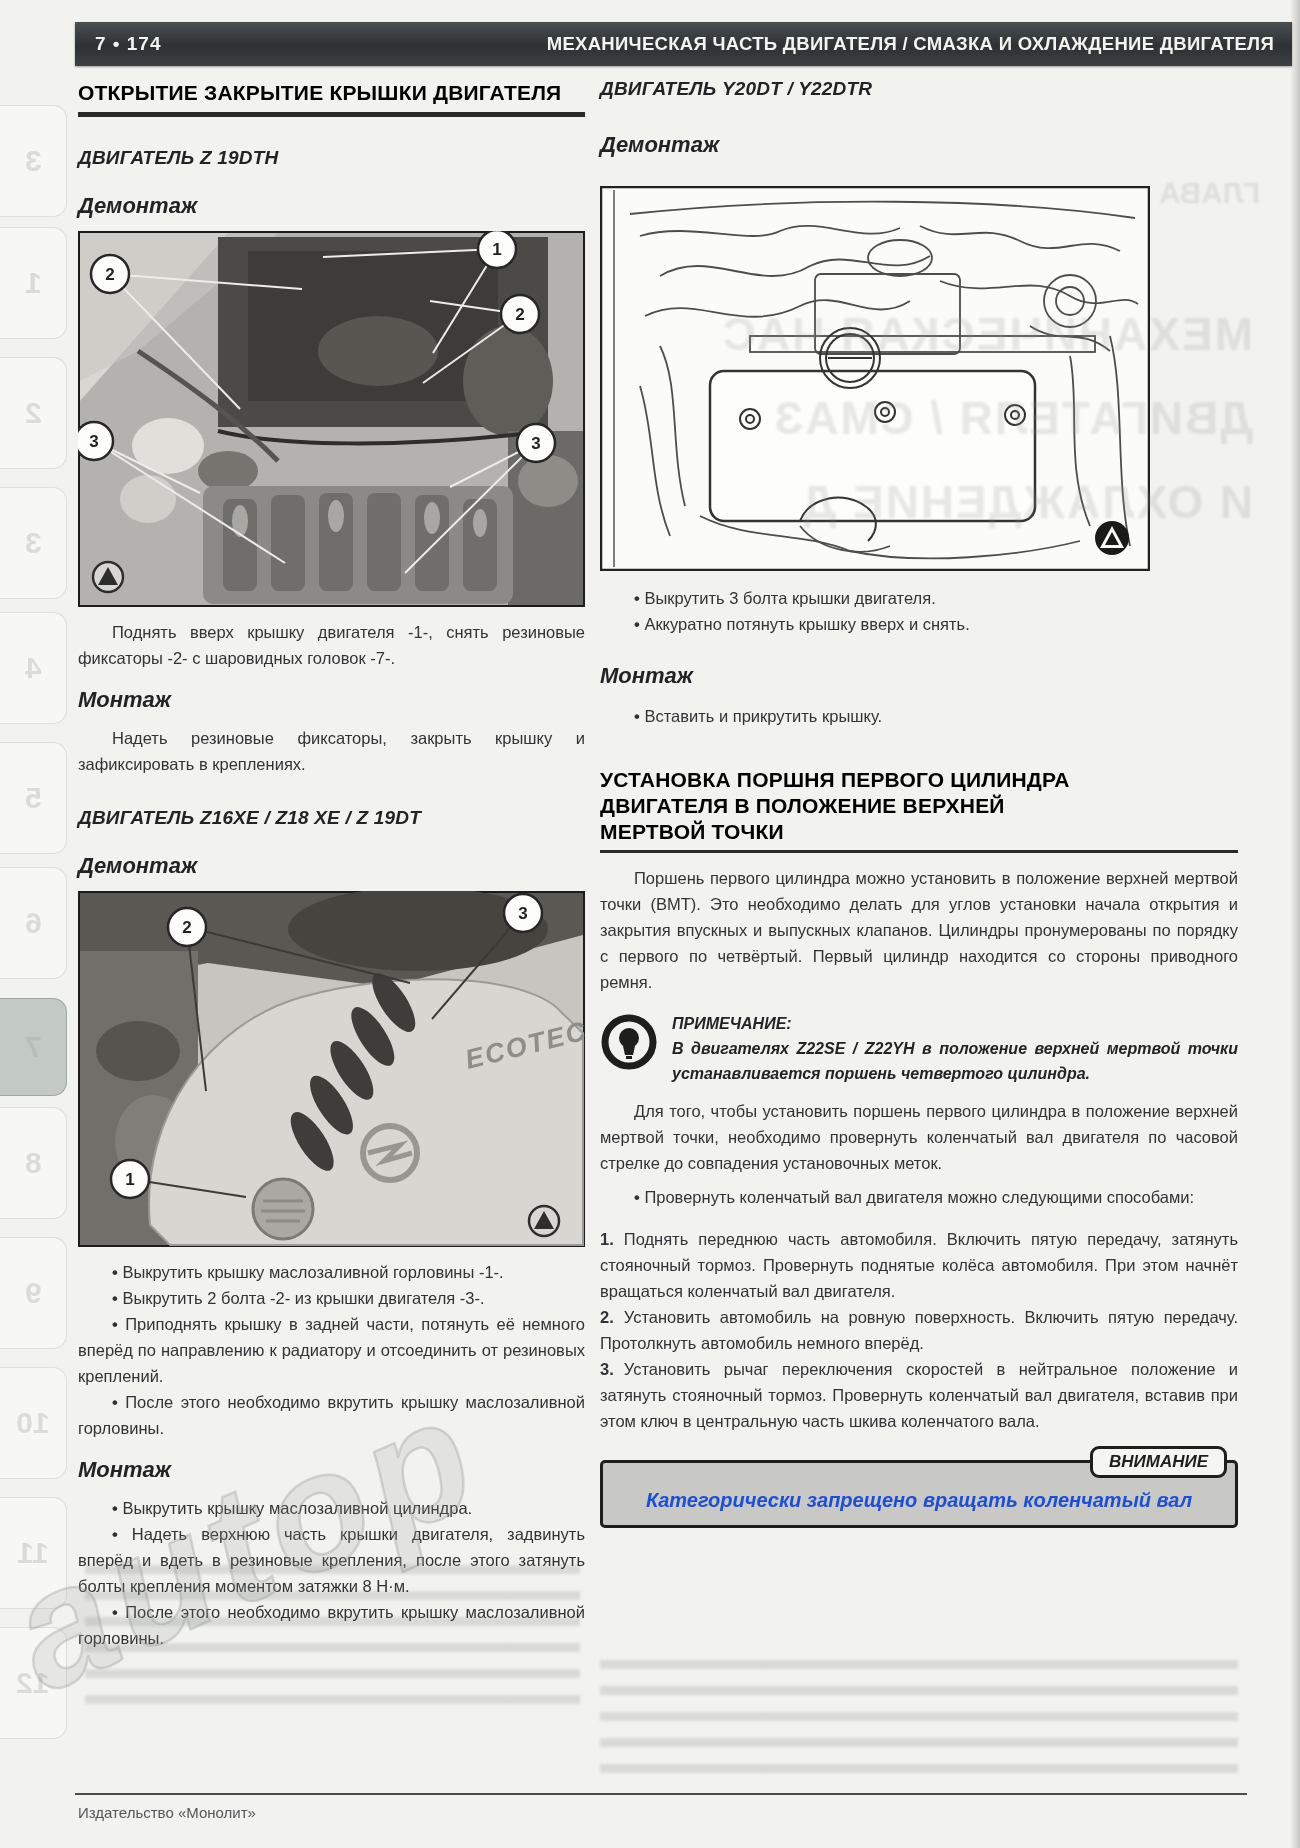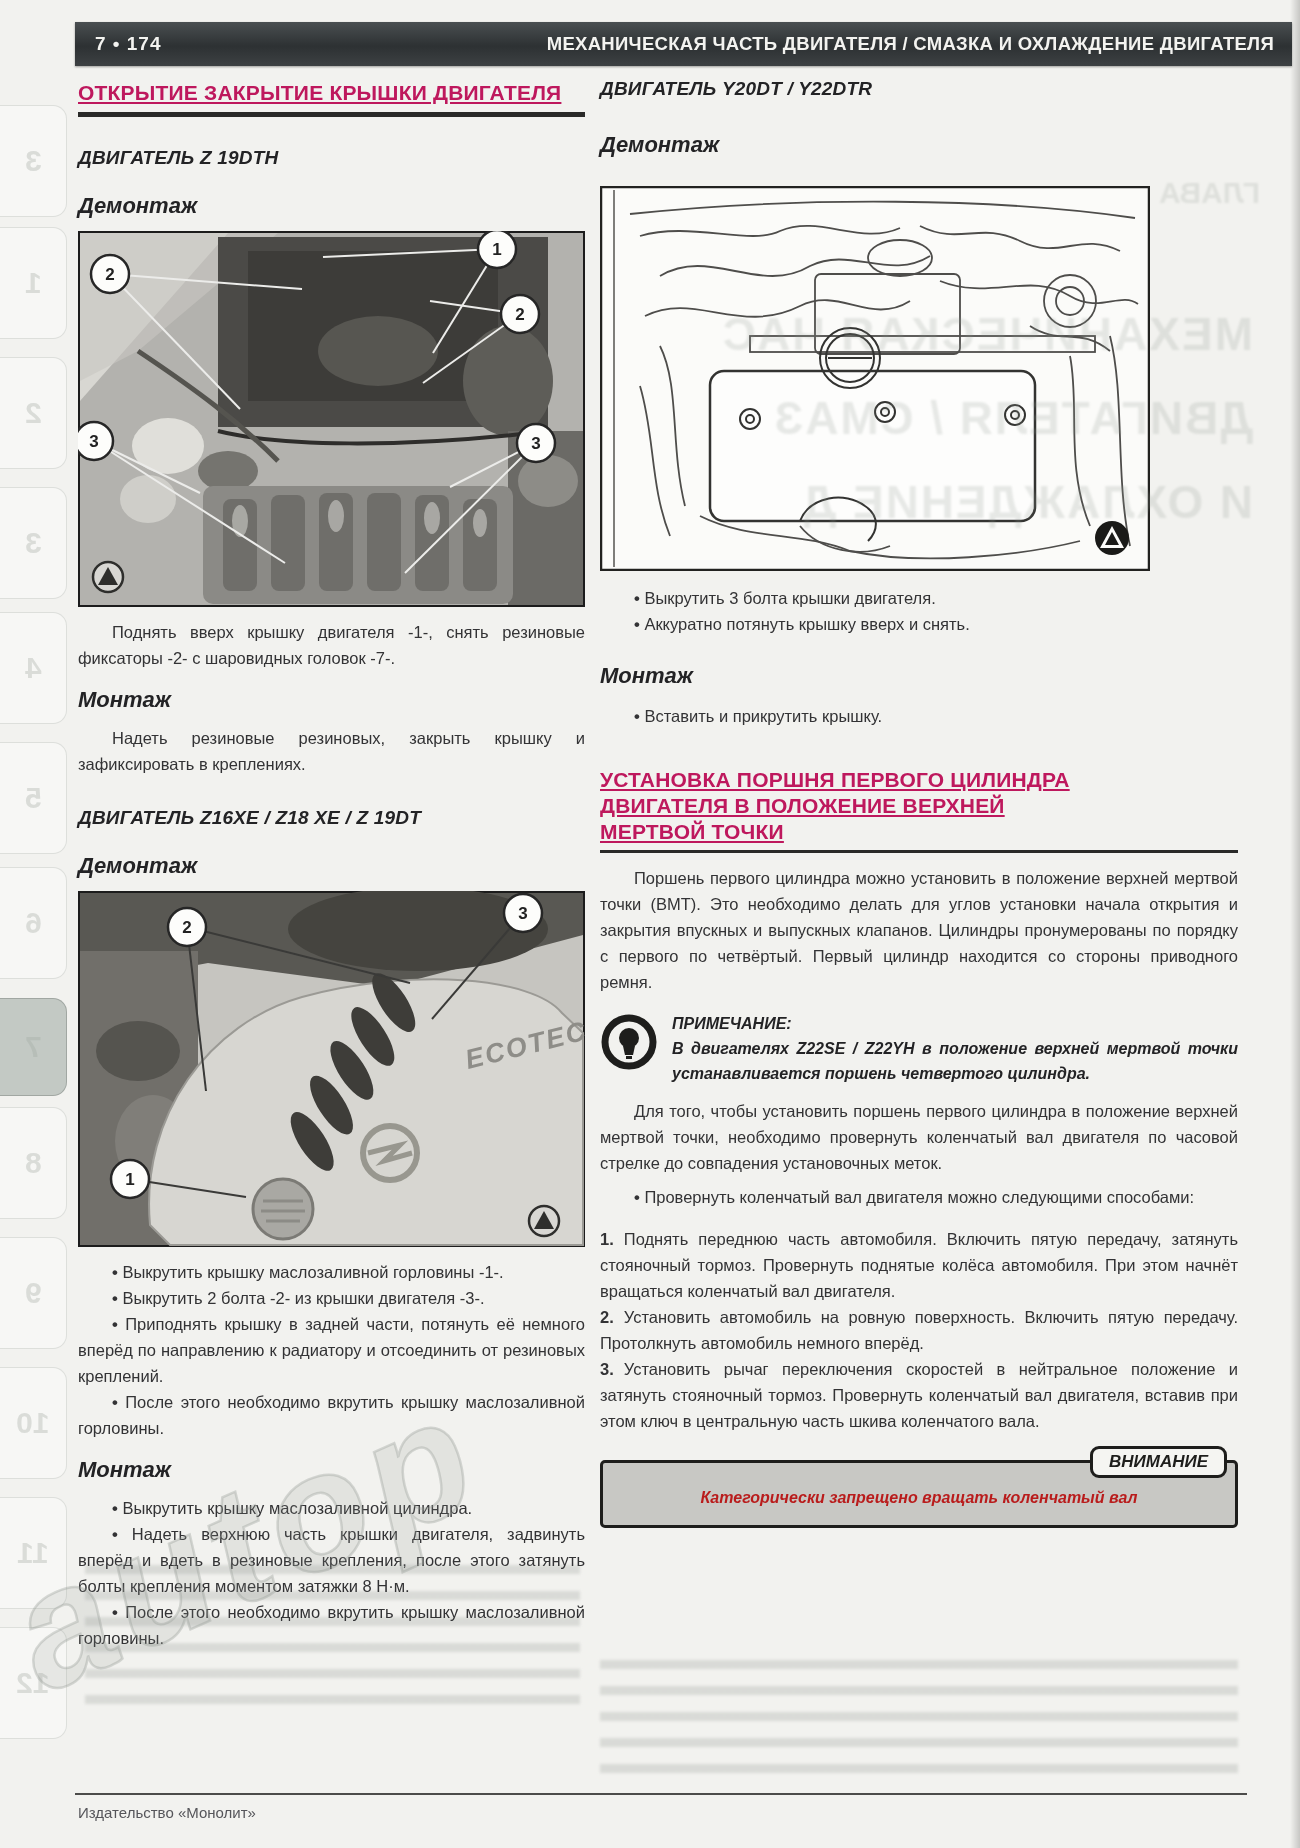--- a/index.html
+++ b/index.html
@@ -10,21 +10,21 @@
   
   .hdr{position:absolute;left:75px;top:22px;width:1217px;height:44px;
        background:linear-gradient(180deg,#4a4f51,#2d3133 55%,#3d4143);
        display:flex;align-items:center;justify-content:space-between;
        box-shadow:0 1px 2px rgba(0,0,0,.35);}
   .hdr .pg{color:#f3f3f0;font-weight:bold;font-size:19px;padding-left:20px;letter-spacing:1px;}
   .hdr .ttl{color:#f3f3f0;font-weight:bold;font-size:18.5px;padding-right:18px;letter-spacing:.3px;}
   
   .colL{position:absolute;left:78px;top:80px;width:507px;}
   .colR{position:absolute;left:600px;top:74px;width:638px;}
-  .h1{font-size:21px;line-height:26px;font-weight:bold;color:#be185d;letter-spacing:.2px;text-decoration:underline;}
+  .h1{font-size:21px;line-height:26px;font-weight:bold;color:#000000;letter-spacing:.2px;}
   .rule{height:5px;background:#2a2a28;margin-top:6px;}
   .rule2{height:3px;background:#2a2a28;margin-top:5px;}
   .h2{font-size:19px;font-weight:bold;font-style:italic;color:#232325;margin-top:30px;letter-spacing:.2px;}
   .h3{font-size:22px;font-weight:bold;font-style:italic;color:#232325;margin-top:24px;}
   p.body{font-size:16.5px;line-height:26px;text-align:justify;margin:12px 0 0 0;text-indent:34px;}
   ul.b{list-style:none;margin:12px 0 0 0;padding:0;font-size:16.5px;line-height:26px;text-align:justify;}
   ul.b li{text-indent:34px;}
   ul.b li::before{content:"•  ";font-weight:bold;}
   p.step{font-size:16.5px;line-height:26px;text-align:justify;margin:0;}
   p.step .n{font-weight:bold;padding-right:10px;}
@@ -34,21 +34,21 @@
   .note{margin-top:16px;overflow:visible;}
   .note .ic{float:left;width:58px;height:58px;margin:2px 14px 2px 0;}
   .note .nt{font-size:16px;line-height:25px;font-weight:bold;font-style:italic;color:#232325;text-align:justify;}
   .note .nl{display:block;}
   
   .warn{position:relative;margin-top:26px;border:3px solid #1e1e1c;border-radius:5px;
         background:#c8c8c4;height:62px;}
   .warn .tab{position:absolute;top:-17px;right:8px;background:#f5f5f2;border:3px solid #1e1e1c;
         border-radius:9px;padding:3px 16px;font-weight:bold;font-style:italic;font-size:17px;color:#1e1e1c;}
   .warn .wt{position:absolute;left:0;right:0;top:26px;text-align:center;
-        font-weight:bold;font-style:italic;font-size:16px;color:#b91c1c;}
+        font-weight:bold;font-style:italic;font-size:20px;color:#1d4ed8;}
   
   .frule{position:absolute;left:75px;top:1793px;width:1172px;height:2px;background:#4c4c4a;}
   .fpub{position:absolute;left:78px;top:1804px;font-size:15px;color:#55555a;}
   
   .mtab{position:absolute;left:0;width:66px;border:1px solid rgba(130,136,130,.22);border-left:none;
         border-radius:0 14px 14px 0;background:rgba(252,252,250,.55);
         display:flex;align-items:center;justify-content:center;}
   .mtab span{transform:scaleX(-1);font-weight:bold;font-size:30px;color:#c3c7c2;opacity:.55;}
   .mtab.on{background:#c3c9c4;border-color:rgba(110,118,112,.4);}
   .mtab.on span{color:#aeb6b0;}
@@ -190,21 +190,21 @@
         <text x="442" y="89">2</text>
         <circle cx="16" cy="210" r="19" fill="#fdfdfb" stroke="#262626" stroke-width="2.5"></circle>
         <text x="16" y="216">3</text>
         <circle cx="458" cy="212" r="19" fill="#fdfdfb" stroke="#262626" stroke-width="2.5"></circle>
         <text x="458" y="218">3</text>
       </g>
     </svg>
 
     <p class="body">Поднять вверх крышку двигателя -1-, снять резиновые фиксаторы -2- с шаровидных головок -7-.</p>
     <div class="h3" style="margin-top:16px;">Монтаж</div>
-    <p class="body">Надеть резиновые резиновых, закрыть крышку и зафиксировать в креплениях.</p>
+    <p class="body">Надеть резиновые фиксаторы, закрыть крышку и зафиксировать в креплениях.</p>
 
     <div class="h2">ДВИГАТЕЛЬ Z16XE / Z18 XE / Z 19DT</div>
     <div class="h3">Демонтаж</div>
 
     <svg class="fig" width="507" height="356" viewBox="0 0 507 356">
       <rect x="1" y="1" width="505" height="354" fill="#c6c5c0" stroke="#1c1c1c" stroke-width="2"></rect>
       <polygon points="2,2 505,2 505,44 310,96 130,72 2,96" fill="#595853"></polygon>
       <ellipse cx="340" cy="38" rx="130" ry="42" fill="#45443f"></ellipse>
       <rect x="2" y="60" width="118" height="294" fill="#716f6a"></rect>
       <ellipse cx="60" cy="160" rx="42" ry="30" fill="#55544f"></ellipse>

